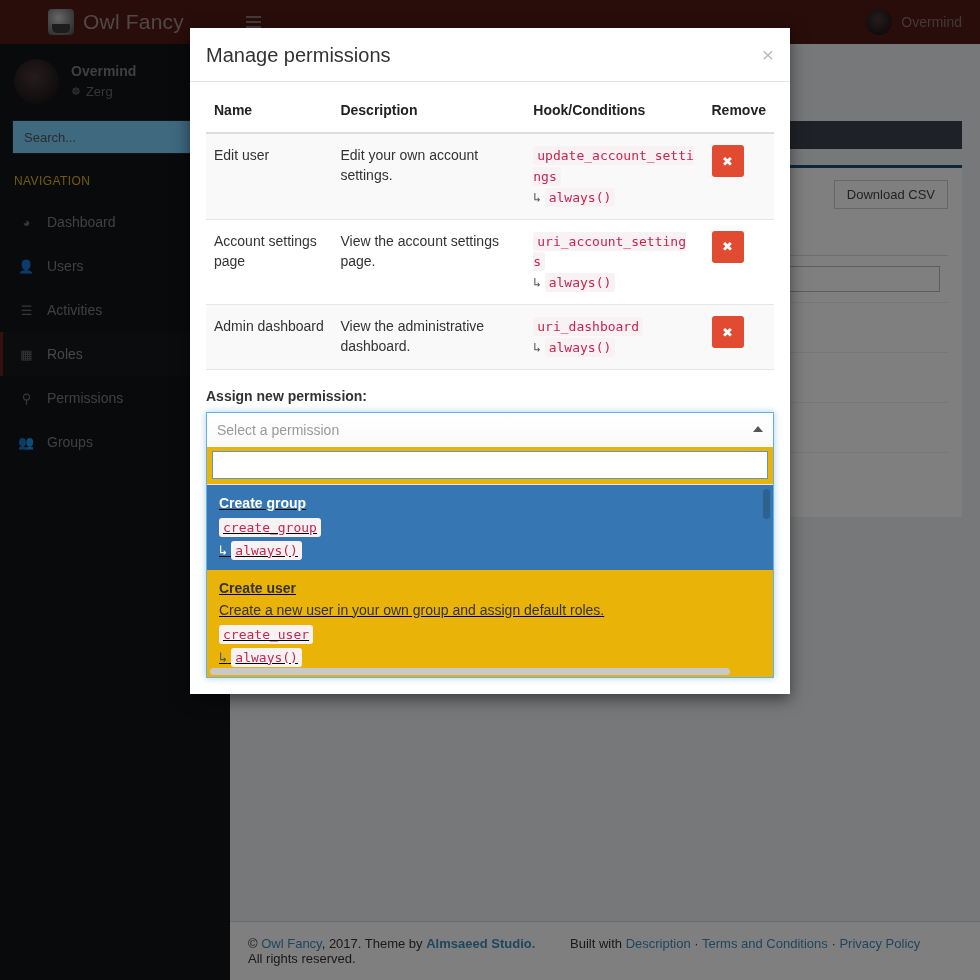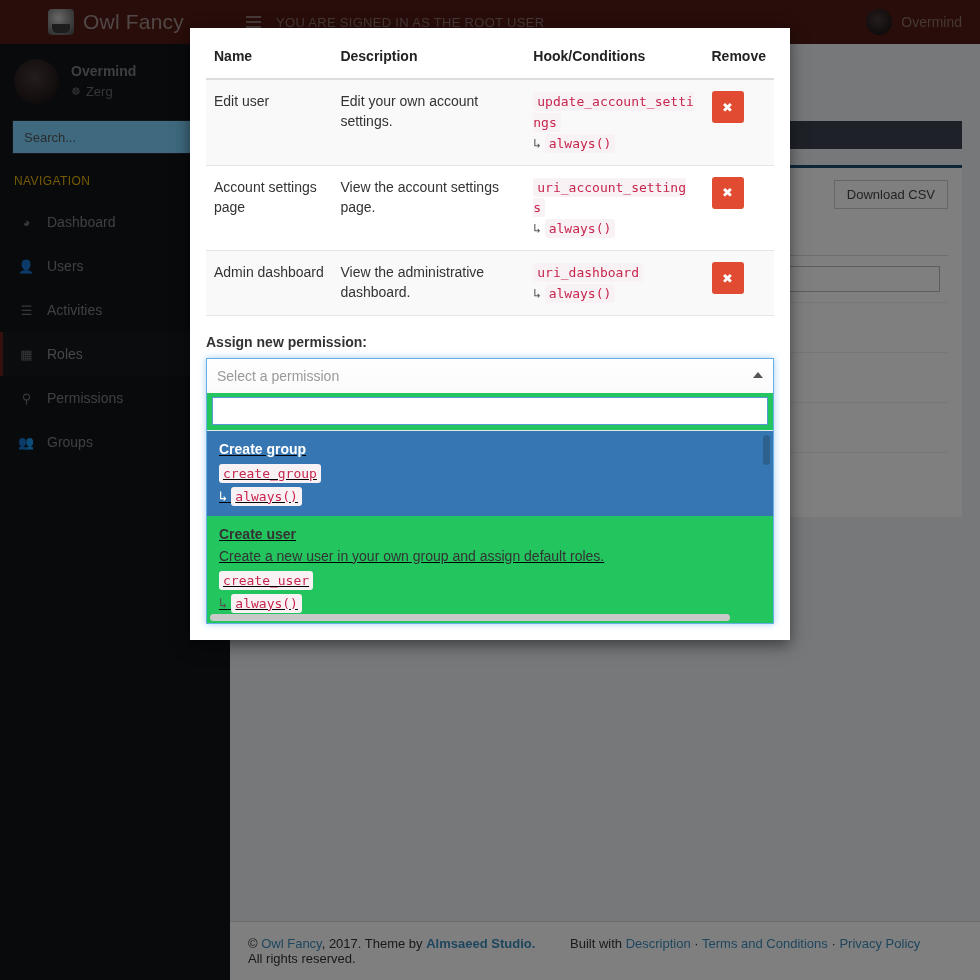--- a/index.html
+++ b/index.html
@@ -185,21 +185,21 @@
   .cond-line { margin-top: 2px; color: #555; font-size: 13px; }
   .cond-arrow { font-family: "DejaVu Sans Mono", monospace; color:#555; }
   .btn-remove {
     background: #e04b32; border: none; color: #fff; width: 32px; height: 32px;
     font-size: 13px; border-radius: 3px; cursor: pointer;
   }
 
   .assign-label { font-weight: bold; font-size: 14px; color: #333; margin: 18px 0 8px 0; }
 
   .select2 {
-    position: relative; border: 1px solid #66afe9; background: #22c55e;
+    position: relative; border: 1px solid #66afe9; background: #eab308;
     box-shadow: 0 0 7px rgba(102,175,233,.6);
   }
   .select2-single {
     height: 34px; display: flex; align-items: center; padding: 0 26px 0 10px;
     color: #999; font-size: 14px;
     background: linear-gradient(to bottom,#fff 0%,#fafafa 100%);
   }
   .select2-arrow {
     position: absolute; right: 10px; top: 13px;
     width: 0;height: 0;border-left: 5px solid transparent;border-right: 5px solid transparent;
@@ -284,21 +284,20 @@
       <span class="nav-ico">👥</span>
       <span>Groups</span>
     </div>
   </aside>
 
   <div class="content-wrap">
     <div class="topbar">
       <div class="hamburger">
           <i></i>
         </div>
-      <div class="topbar-msg">YOU ARE SIGNED IN AS THE ROOT USER</div>
       <div class="topbar-right">
         <span class="topbar-avatar"></span>
         <span class="topbar-user">Overmind</span>
       </div>
     </div>
 
     <div class="page-head">
       <div class="page-title">&nbsp;</div>
       <div class="page-sub">&nbsp;</div>
     </div>
@@ -370,20 +369,24 @@
         <a href="#">Terms and Conditions</a>
         <span>·</span>
         <a href="#">Privacy Policy</a>
       </div>
     </div>
   </div>
 
   <div class="overlay"></div>
 
   <div class="modal">
+    <div class="modal-head">
+      <div class="modal-title">Manage permissions</div>
+      <button class="modal-close">×</button>
+    </div>
 
     <div class="modal-body">
       <table class="perms">
         <thead>
           <tr>
             <th class="col-name">Name</th>
             <th class="col-desc">Description</th>
             <th class="col-hook">Hook/Conditions</th>
             <th class="col-rm">Remove</th>
           </tr>

